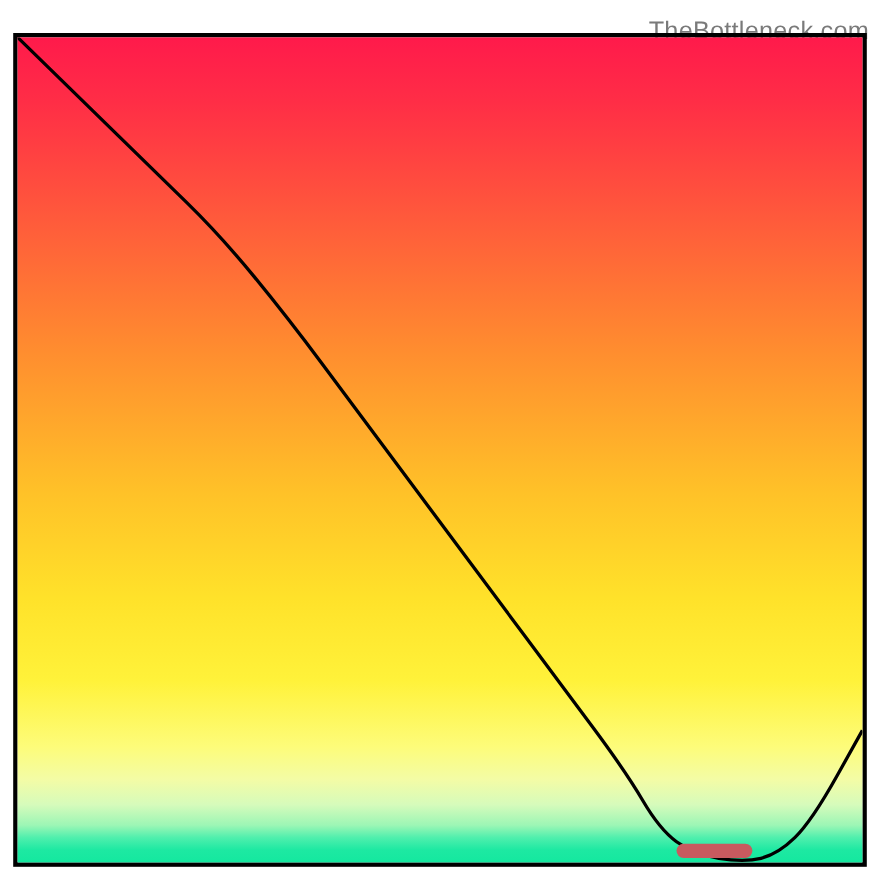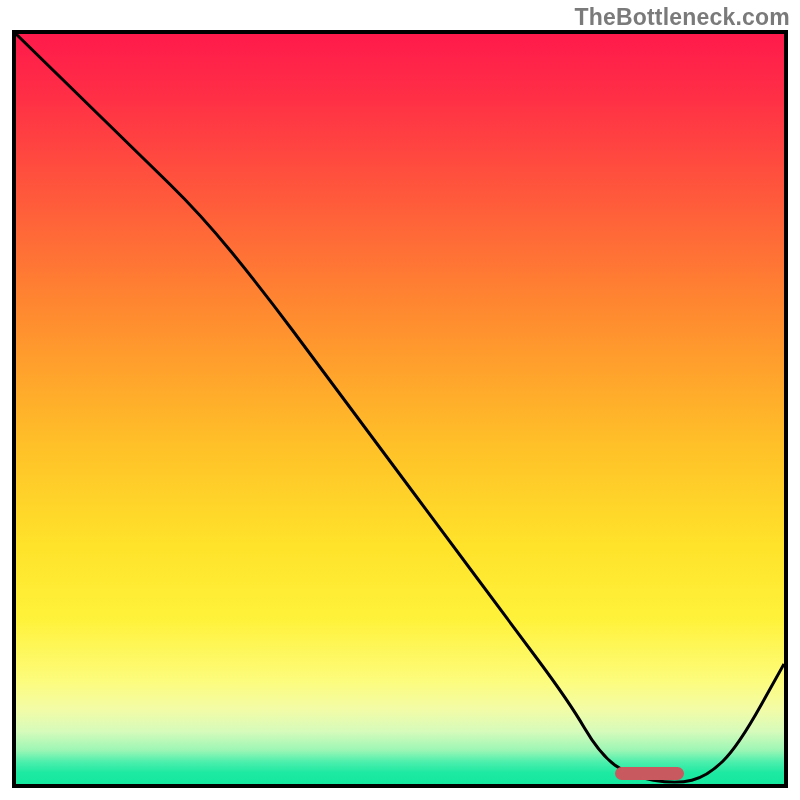--- a/index.html
+++ b/index.html
@@ -10,24 +10,24 @@
     background: #ffffff;
     font-family: Arial, Helvetica, sans-serif;
   }
   .container {
     position: relative;
     width: 800px;
     height: 800px;
   }
   .watermark {
     position: absolute;
-    top: 4px;
+    top: 14px;
     right: 10px;
     font-size: 23px;
-    font-weight: bold;
+    font-weight: normal;
     color: #7a7a7a;
     letter-spacing: 0.2px;
   }
   .plot {
     position: absolute;
     left: 12px;
     top: 30px;
     width: 776px;
     height: 758px;
   }

